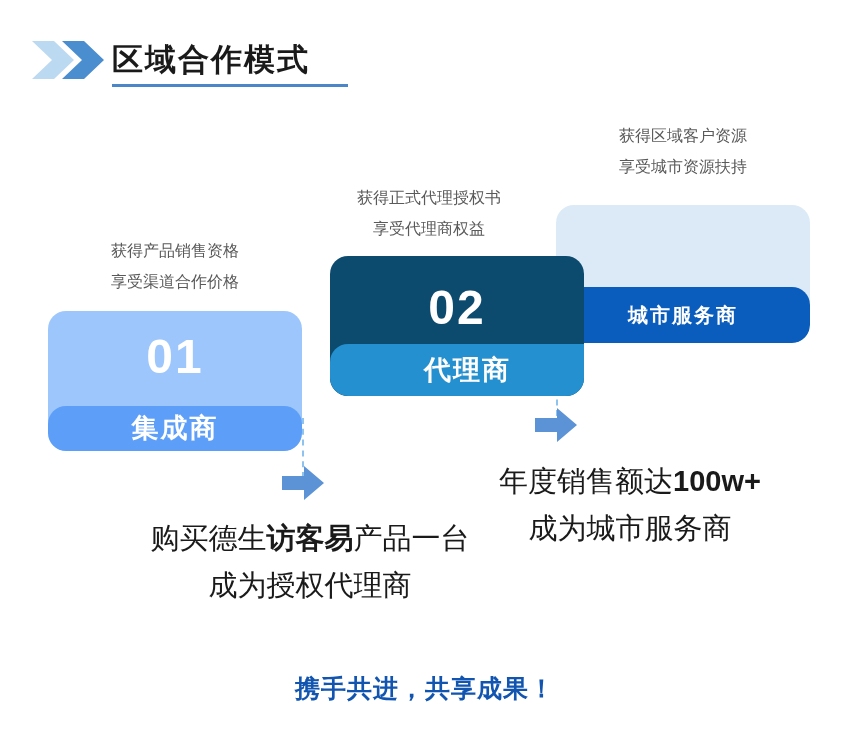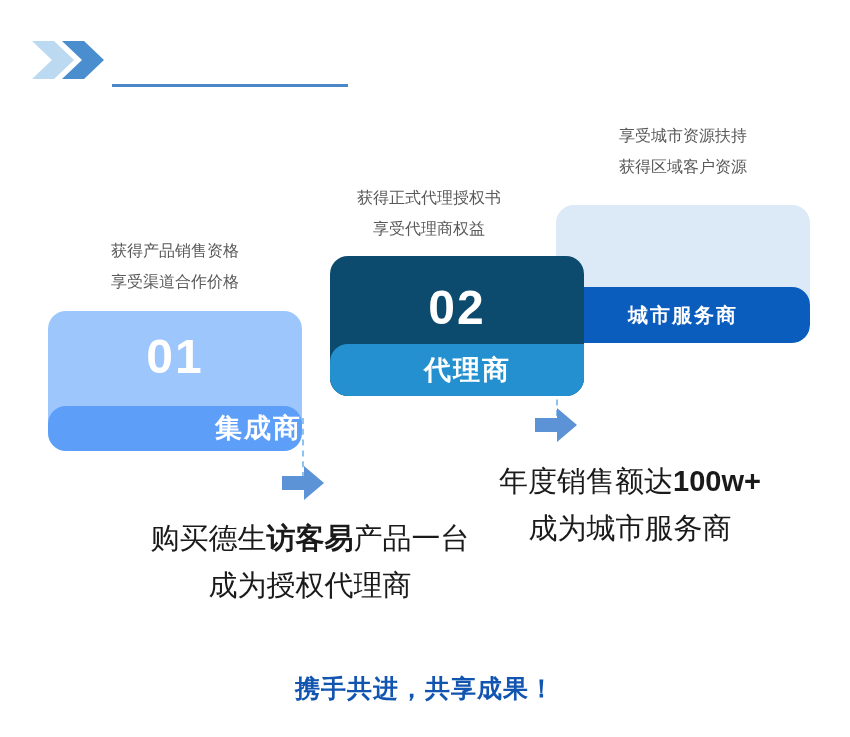--- a/index.html
+++ b/index.html
@@ -87,21 +87,20 @@
   #card-01 .card-bar {
     position: absolute;
     left: 0;
     top: 95px;
     width: 254px;
     height: 45px;
     background: #5d9ef8;
     font-size: 27px;
     line-height: 45px;
     letter-spacing: 2px;
-    text-align: right;
   }
 
   
   #card-02 {
     left: 302px;
     top: 256px;
     height: 140px;
     background: #0c4a6e;
     z-index: 2;
     margin-left: 28px;
@@ -207,37 +206,38 @@
 
 <div id="header">
 
   <div id="chevron-group">
     <svg width="72" height="38" viewBox="0 0 72 38">
       <polygon points="0,0 22,0 42,19 22,38 0,38 20,19" fill="#bcd9f2"></polygon>
       <polygon points="30,0 52,0 72,19 52,38 30,38 50,19" fill="#4a8ed0"></polygon>
     </svg>
   </div>
 
+  <div id="header-title">区域合作模式</div>
   <div id="header-underline"></div>
 
 </div>
 
 <div class="caption" id="caption-01">
   <div>获得产品销售资格</div>
   <div>享受渠道合作价格</div>
 </div>
 
 <div class="caption" id="caption-02">
   <div>获得正式代理授权书</div>
   <div>享受代理商权益</div>
 </div>
 
 <div class="caption" id="caption-03">
+  <div>获得区域客户资源</div>
   <div>享受城市资源扶持</div>
-  <div>获得区域客户资源</div>
 </div>
 
 <div class="divider" id="divider-1"></div>
 <div class="divider" id="divider-2"></div>
 
 <div class="card" id="card-03">
   <div class="card-bar">城市服务商</div>
 </div>
 
 <div class="card" id="card-02">

